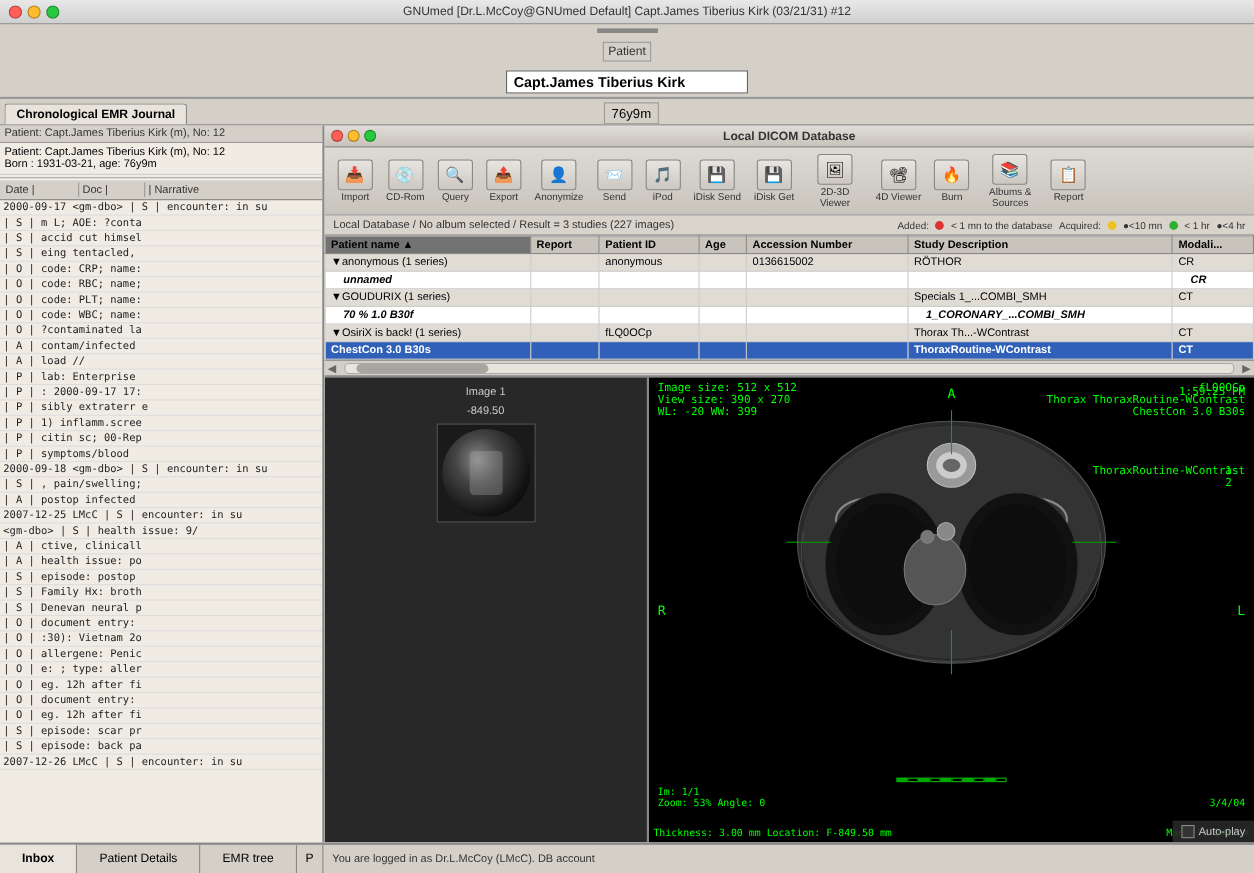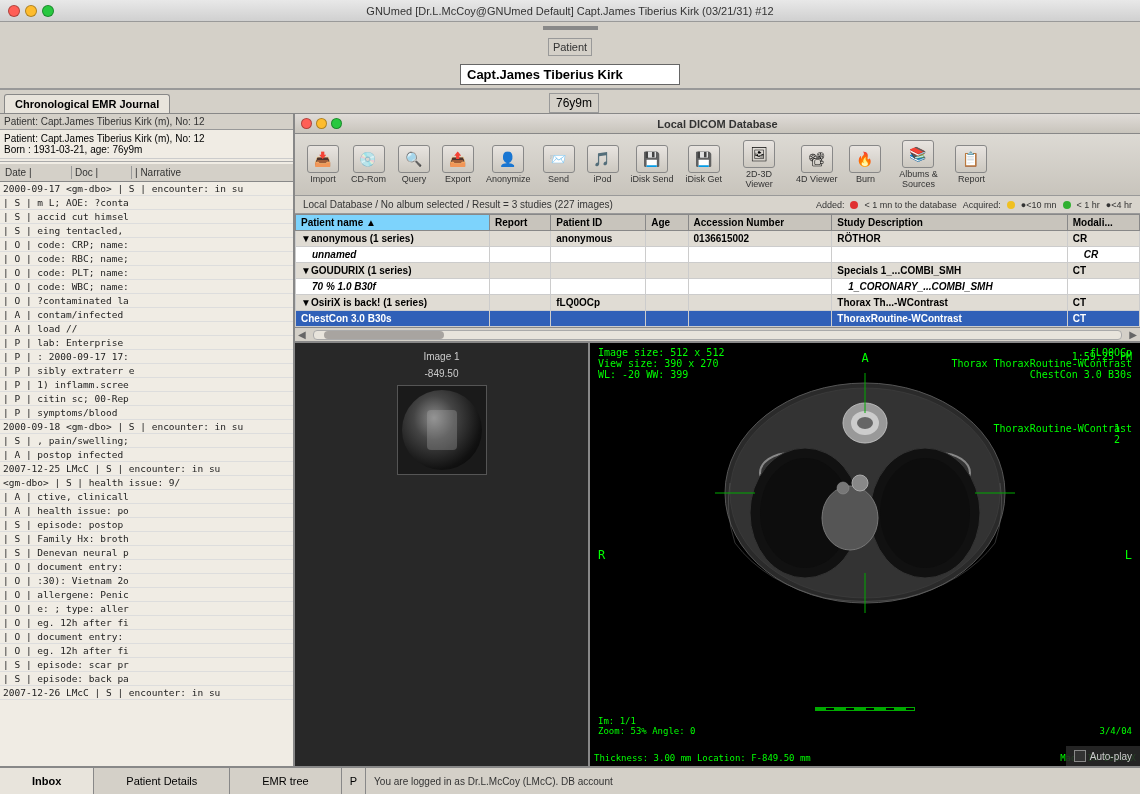--- a/index.html
+++ b/index.html
@@ -298,30 +298,30 @@
       border-collapse: collapse;
       font-size: 10px;
     }
     .dicom-table th {
       background: #c8c4bc;
       border: 1px solid #888;
       padding: 2px 5px;
       text-align: left;
       font-weight: bold;
     }
-    .dicom-table th.sorted { background: #7dd3fc; }
+    .dicom-table th.sorted { background: #737373; }
     .dicom-table td {
       border: 1px solid #ccc;
       padding: 2px 5px;
       background: white;
       font-weight: bold;
     }
     .dicom-table tr.group-header td {
       background: #e0dcd4;
-      font-weight: bold;
+      font-weight: normal;
     }
     .dicom-table tr.selected td {
       background: #3060b8;
       color: white;
     }
     .dicom-table tr.sub-row td {
       background: white;
       padding-left: 16px;
       font-style: italic;
     }
@@ -509,21 +509,21 @@
 
     
     .bottom-nav {
       height: 28px;
       background: #d4d0c8;
       border-top: 2px solid #888;
       display: flex;
       align-items: center;
     }
     .bottom-tab {
-      padding: 4px 32px;
+      padding: 4px 20px;
       border-right: 1px solid #888;
       font-size: 11px;
       cursor: pointer;
       height: 100%;
       display: flex;
       align-items: center;
     }
     .bottom-tab.active {
       background: #e8e4dc;
       font-weight: bold;

